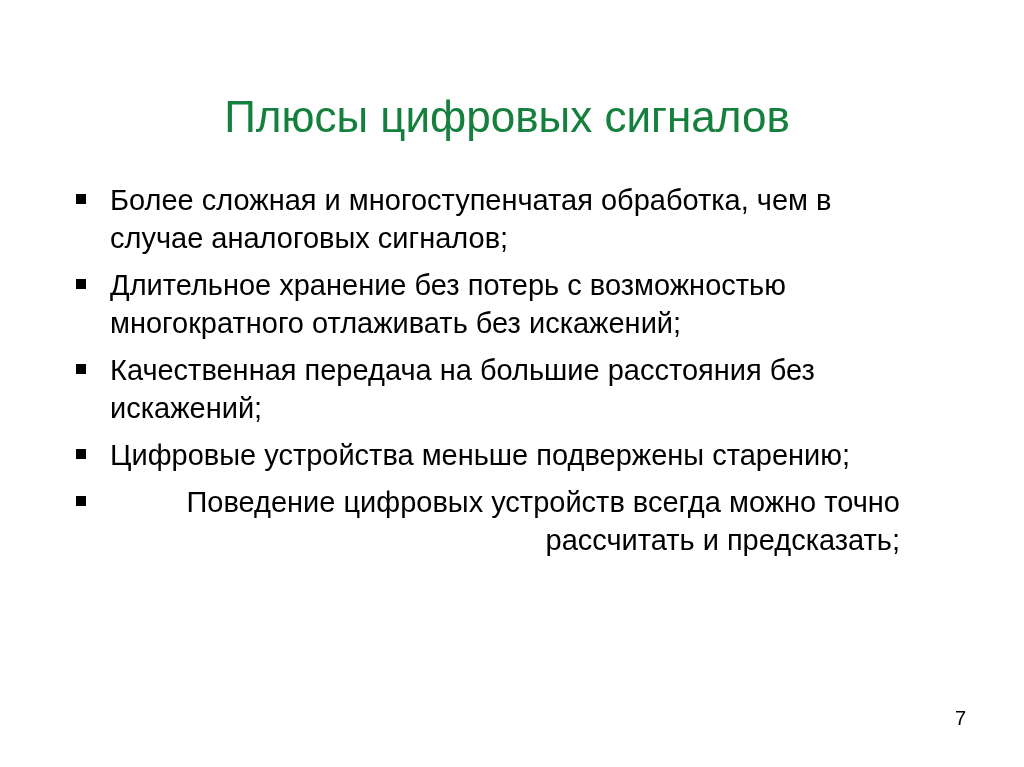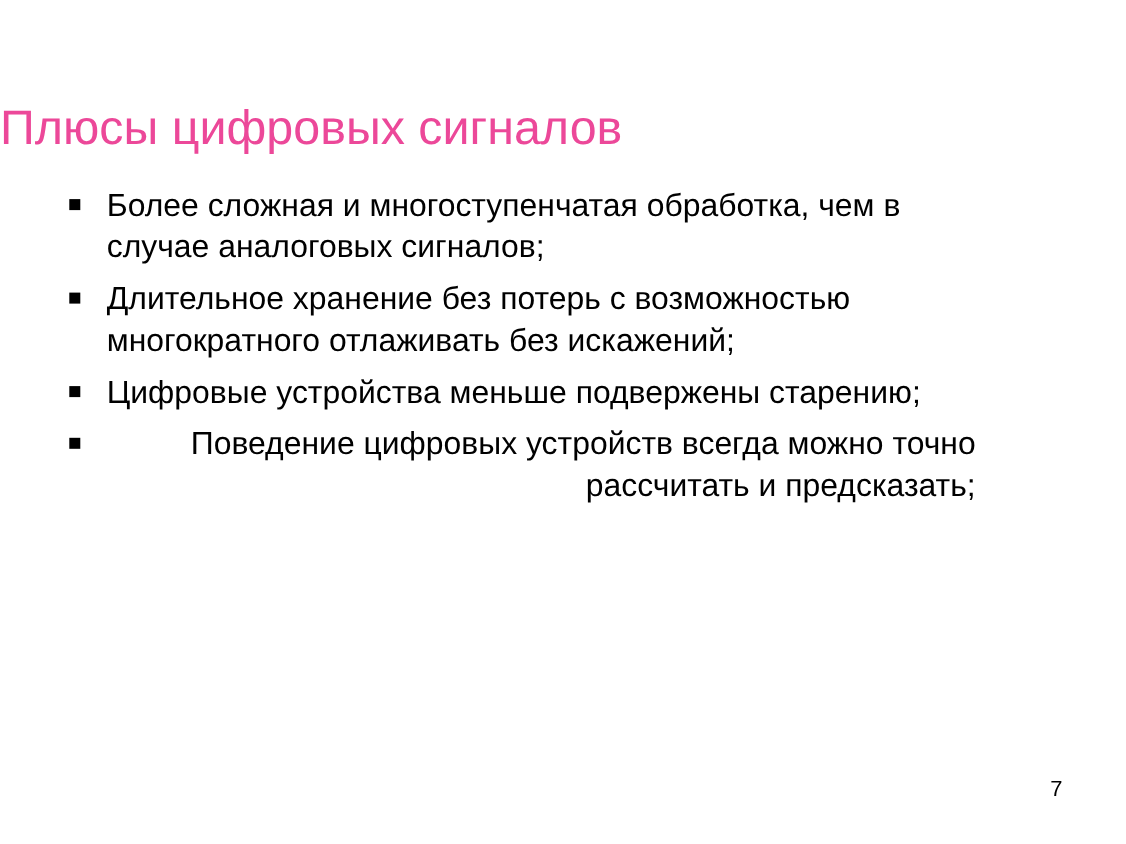--- a/index.html
+++ b/index.html
@@ -22,35 +22,36 @@
     height: 767px;
     background: #ffffff;
     box-sizing: border-box;
   }
 
   .slide-title {
     position: absolute;
     left: 0;
     top: 62px;
     width: 1014px;
+    text-align: center;
     font-size: 44px;
     font-weight: 400;
     line-height: 52px;
     letter-spacing: 0px;
-    color: #ec4899;
+    color: #15803d;
     white-space: nowrap;
   }
 
   .bullet-list {
     position: absolute;
     left: 58px;
     top: 168px;
     width: 930px;
     list-style: none;
-    margin: 0;
+    margin: 13px;
     padding: 0;
   }
 
   .bullet-item {
     position: relative;
     padding-left: 39px;
     margin: 0 0 9px 0;
     font-size: 29px;
     line-height: 38px;
     font-weight: 400;
@@ -102,20 +103,24 @@
     <li class="bullet-item w1">
       <span class="bullet-marker"></span>
       <span class="bullet-text">Более сложная и многоступенчатая обработка, чем в случае аналоговых сигналов;</span>
     </li>
 
     <li class="bullet-item w2">
       <span class="bullet-marker"></span>
       <span class="bullet-text">Длительное хранение без потерь с возможностью многократного отлаживать без искажений;</span>
     </li>
 
+    <li class="bullet-item w3">
+      <span class="bullet-marker"></span>
+      <span class="bullet-text">Качественная передача на большие расстояния без искажений;</span>
+    </li>
 
     <li class="bullet-item w4">
       <span class="bullet-marker"></span>
       <span class="bullet-text">Цифровые устройства меньше подвержены старению;</span>
     </li>
 
     <li class="bullet-item w5">
       <span class="bullet-marker"></span>
       <span class="bullet-text">Поведение цифровых устройств всегда можно точно рассчитать и предсказать;</span>
     </li>

